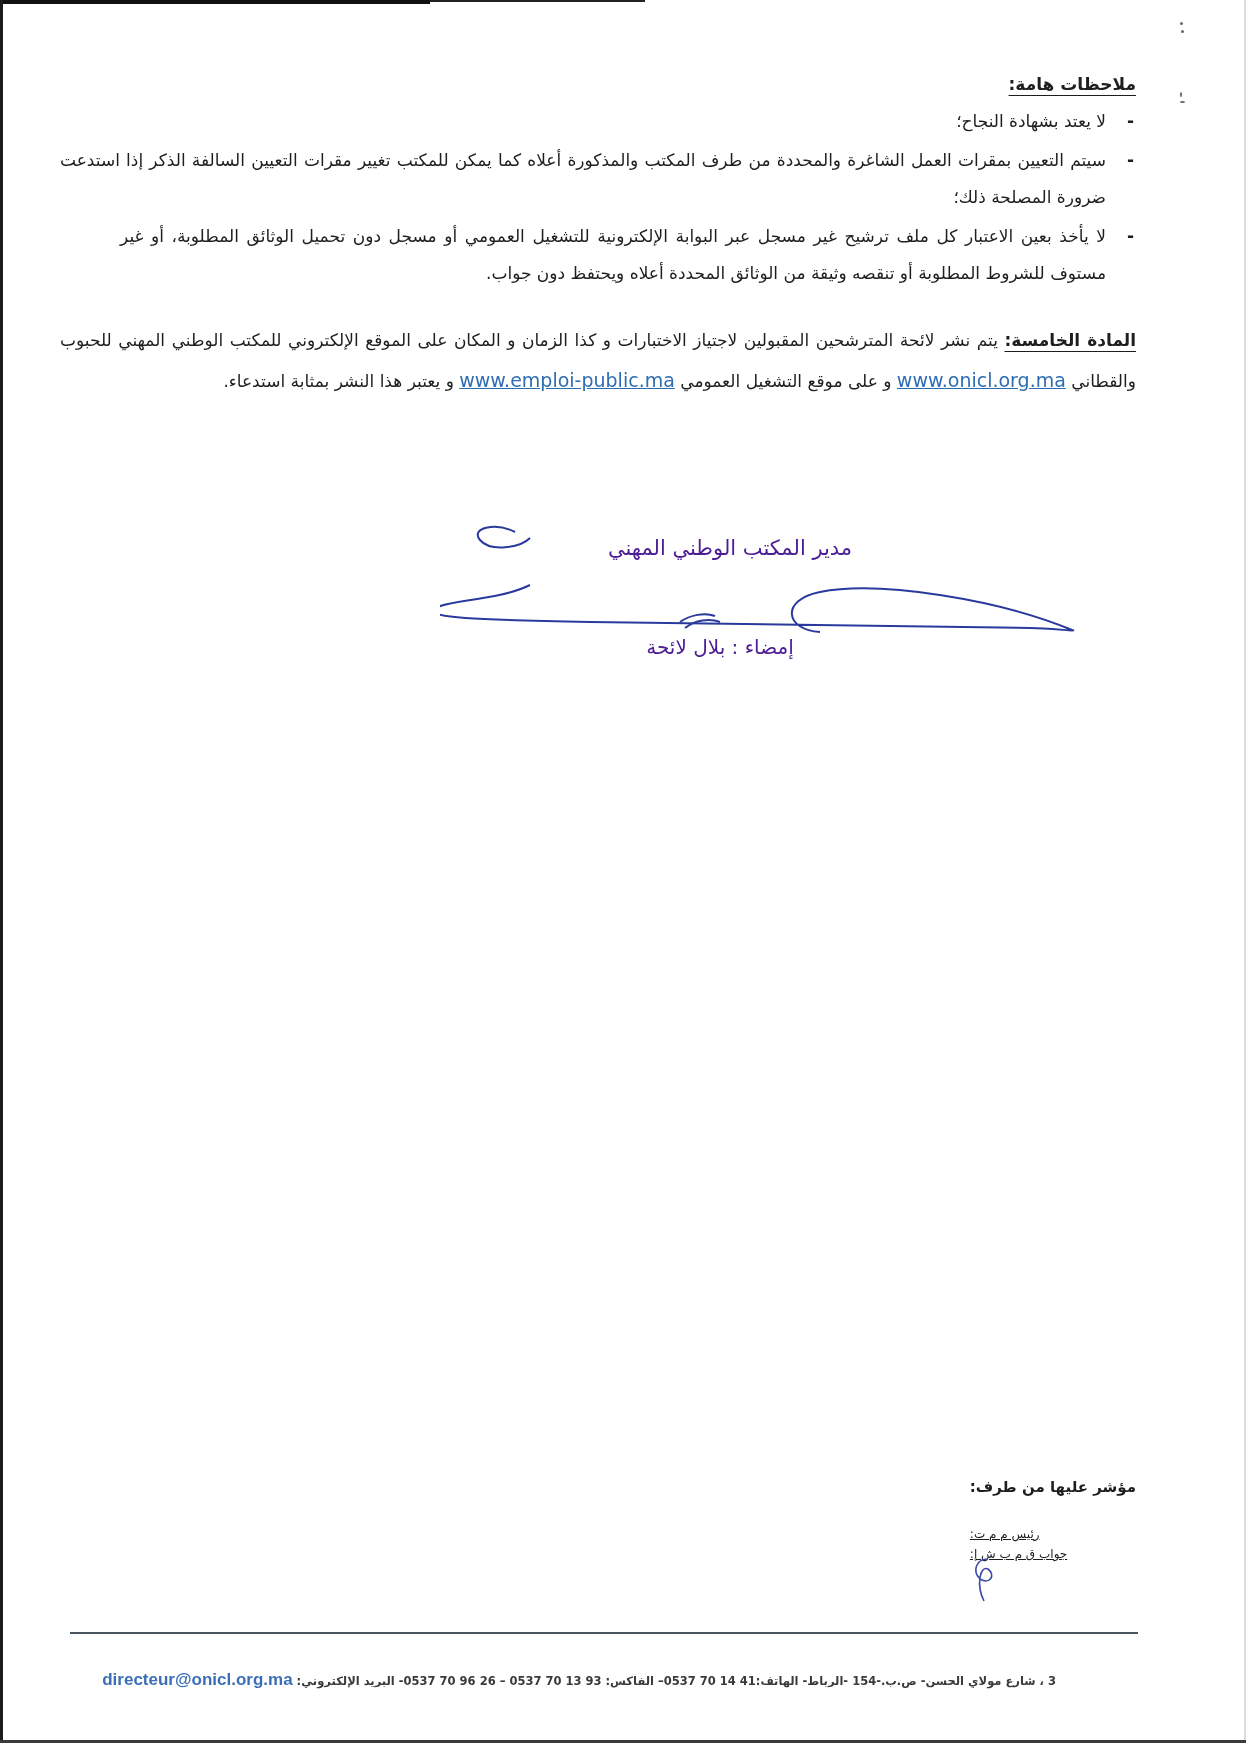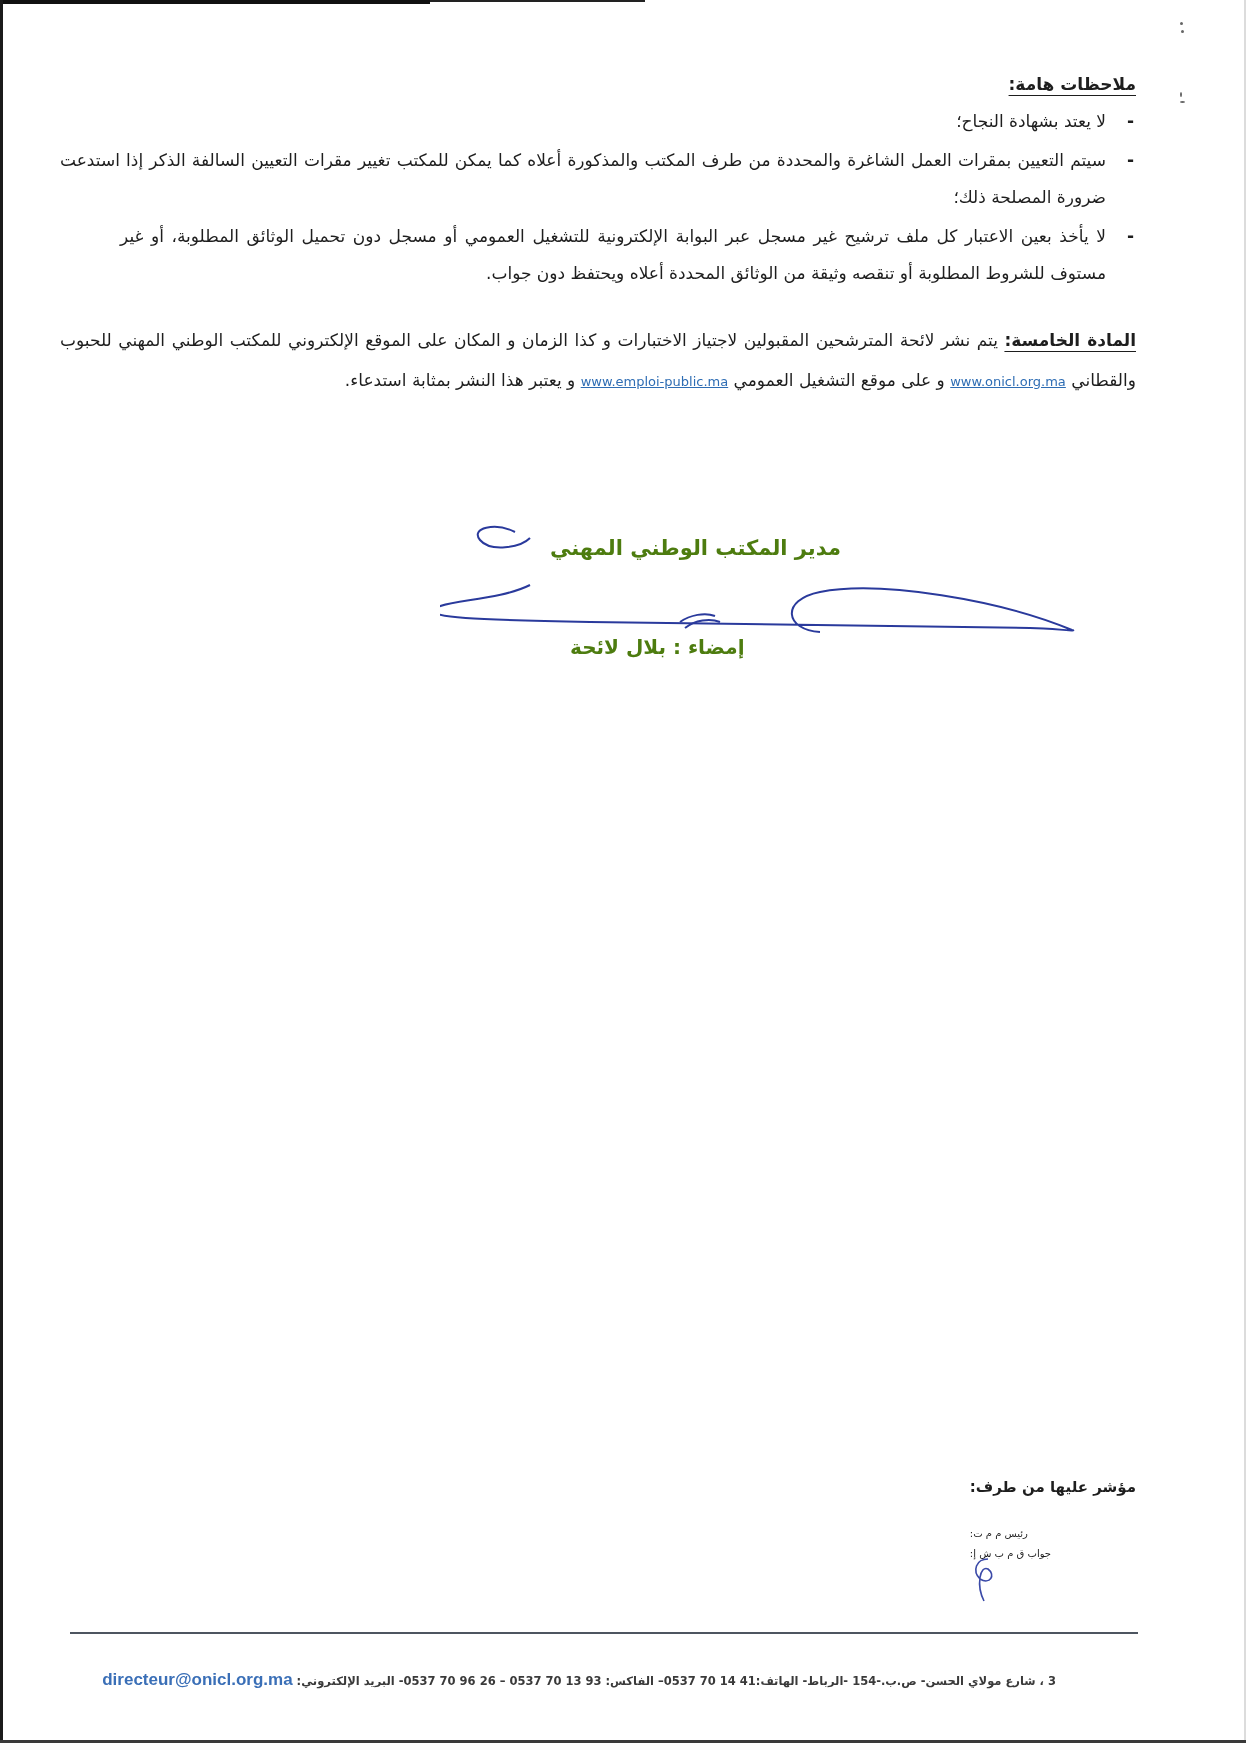--- a/index.html
+++ b/index.html
@@ -73,36 +73,36 @@
       font-weight: bold;
       text-decoration: underline;
       text-underline-offset: 5px;
     }
     .article a {
       color: #2e6db4;
       text-decoration: underline;
       font-family: "DejaVu Sans", sans-serif;
       direction: ltr;
       unicode-bidi: embed;
-      font-size: 13px;
+      font-size: 19px;
     }
 
     .stamp {
       position: absolute;
       left: 440px;
       top: 520px;
       width: 660px;
       height: 160px;
     }
     .stamp-text {
       position: absolute;
       direction: rtl;
-      text-align: left;
-      color: #4d7c0f;
-      font-weight: bold;
+      text-align: center;
+      color: #4c1d95;
+      font-weight: normal;
       font-family: "DejaVu Sans", sans-serif;
     }
     .stamp-title {
       left: 110px; top: 15px; width: 360px;
       font-size: 21px; line-height: 26px;
     }
     .stamp-sign {
       left: 130px; top: 115px; width: 300px;
       font-size: 20px;
     }
@@ -110,21 +110,21 @@
 
     .endorse {
       position: absolute;
       right: 110px;
       top: 1478px;
       direction: rtl;
       text-align: left;
       font-size: 15px;
     }
     .endorse .title { font-weight: bold; margin-bottom: 28px; }
-    .endorse .line { line-height: 20px; font-size: 10px; }
+    .endorse .line { line-height: 20px; font-size: 12px; text-decoration: underline; }
     .initials {
       position: absolute;
       left: 970px;
       top: 1555px;
     }
 
     .footer-rule {
       position: absolute;
       left: 70px;
       right: 108px;

